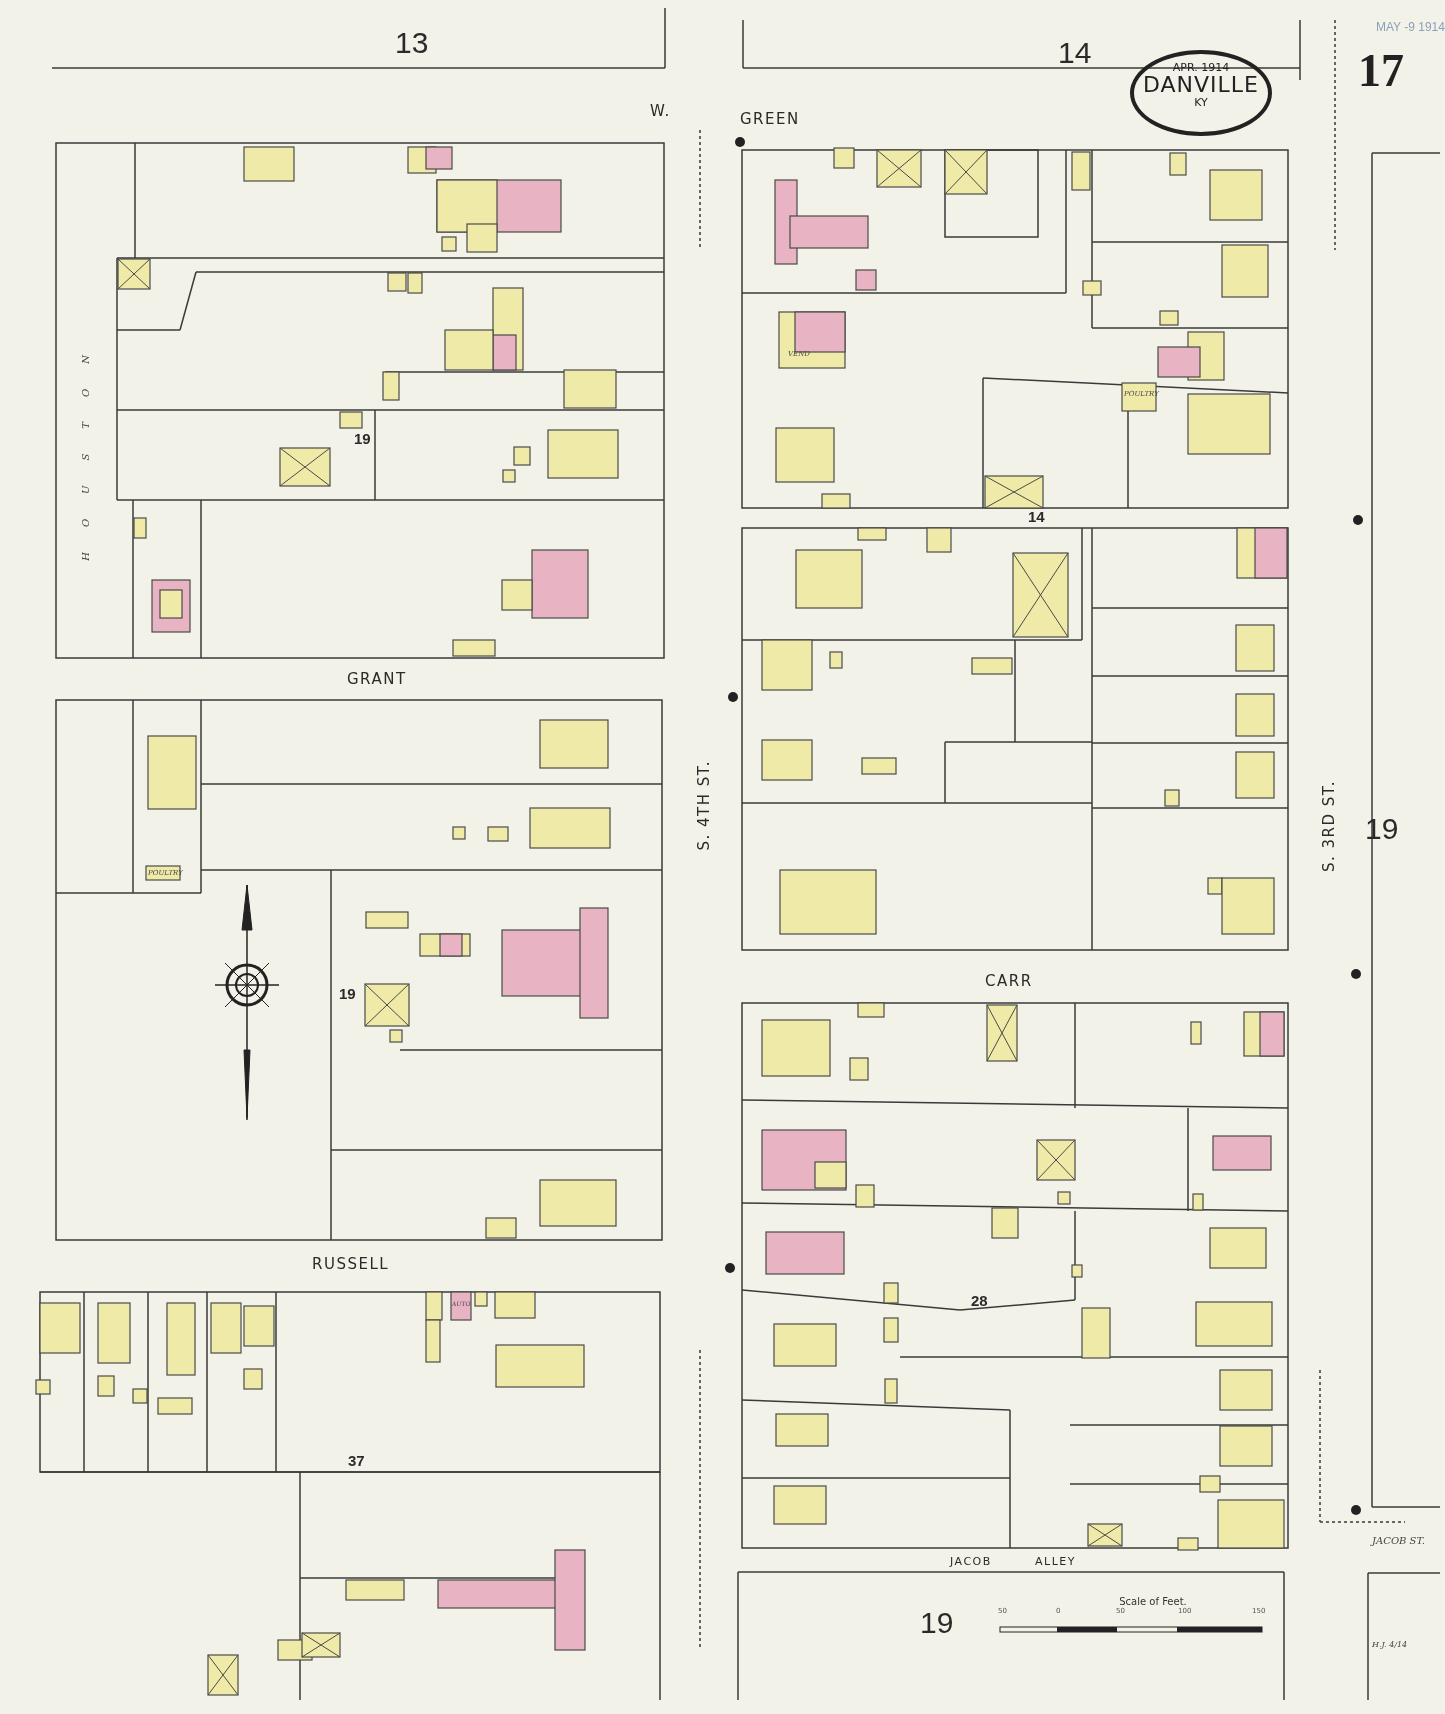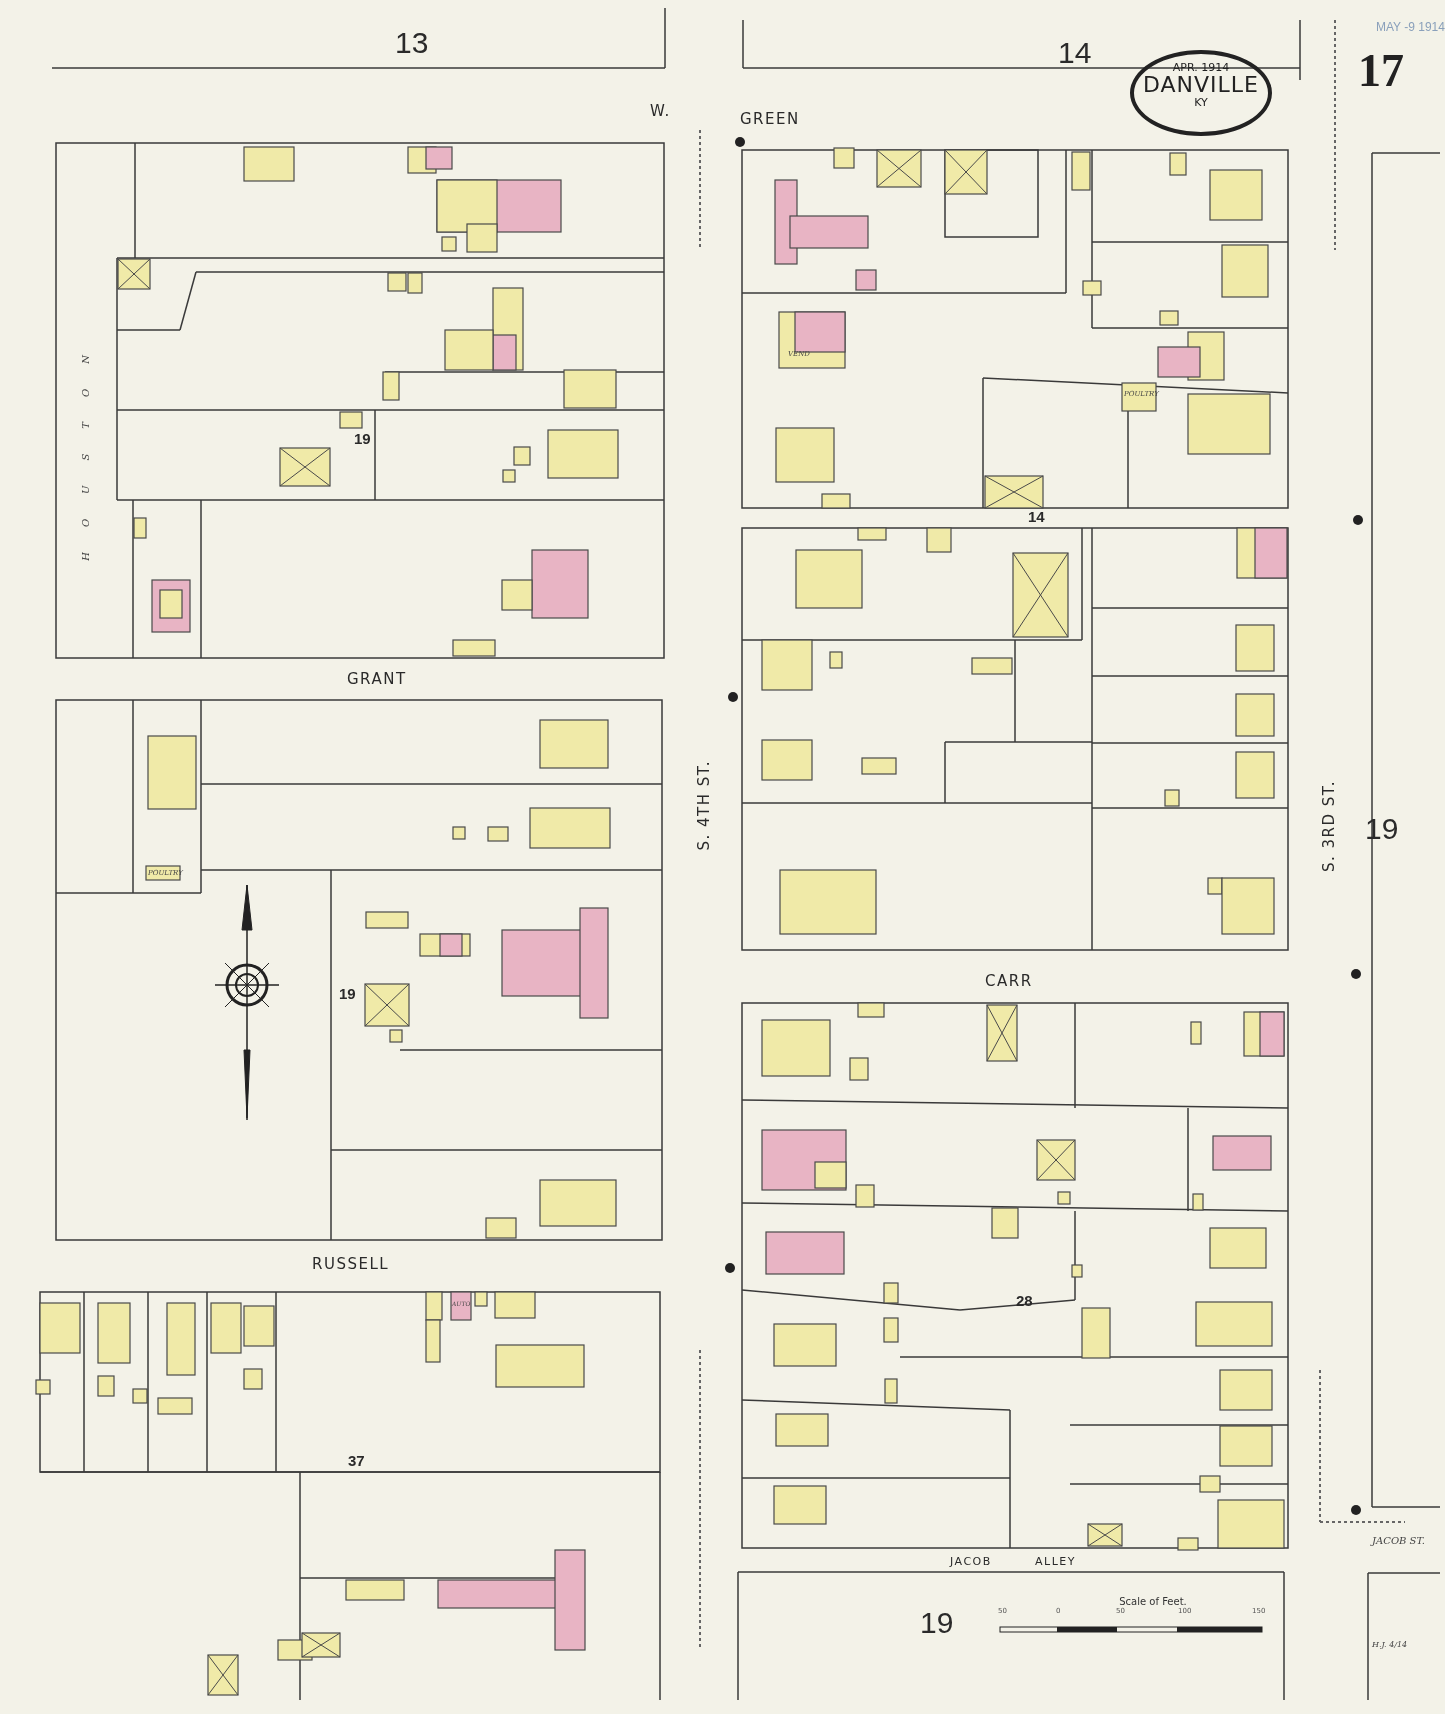--- a/index.html
+++ b/index.html
@@ -333,21 +333,21 @@
 <span class="t street" style="left:1035px;top:1555px;font-size:11px;">ALLEY</span>
 <span class="t street vert" style="left:695px;top:760px;font-size:15px;">S. 4TH ST.</span>
 <span class="t street vert" style="left:1320px;top:780px;font-size:15px;">S. 3RD ST.</span>
 <span class="t small" style="left:1372px;top:1535px;font-size:10px;">JACOB ST.</span>
 <span class="t small vert" style="left:80px;top:330px;font-size:10px;letter-spacing:25px;">HOUSTON</span>
 
 
 <span class="t blocknum" style="left:354px;top:430px;">19</span>
 <span class="t blocknum" style="left:339px;top:985px;">19</span>
 <span class="t blocknum" style="left:1028px;top:508px;">14</span>
-<span class="t blocknum" style="left:1016px;top:1292px;">28</span>
+<span class="t blocknum" style="left:971px;top:1292px;">28</span>
 <span class="t blocknum" style="left:348px;top:1452px;">37</span>
 
 
 <span class="t small" style="left:1124px;top:390px;font-size:7px;">POULTRY</span>
 <span class="t small" style="left:148px;top:869px;font-size:7px;">POULTRY</span>
 <span class="t small" style="left:788px;top:350px;font-size:7px;">VEND</span>
 <span class="t small" style="left:452px;top:1300px;font-size:6px;">AUTO</span>
 <span class="t small" style="left:1372px;top:1640px;">H.J. 4/14</span>
 
 

